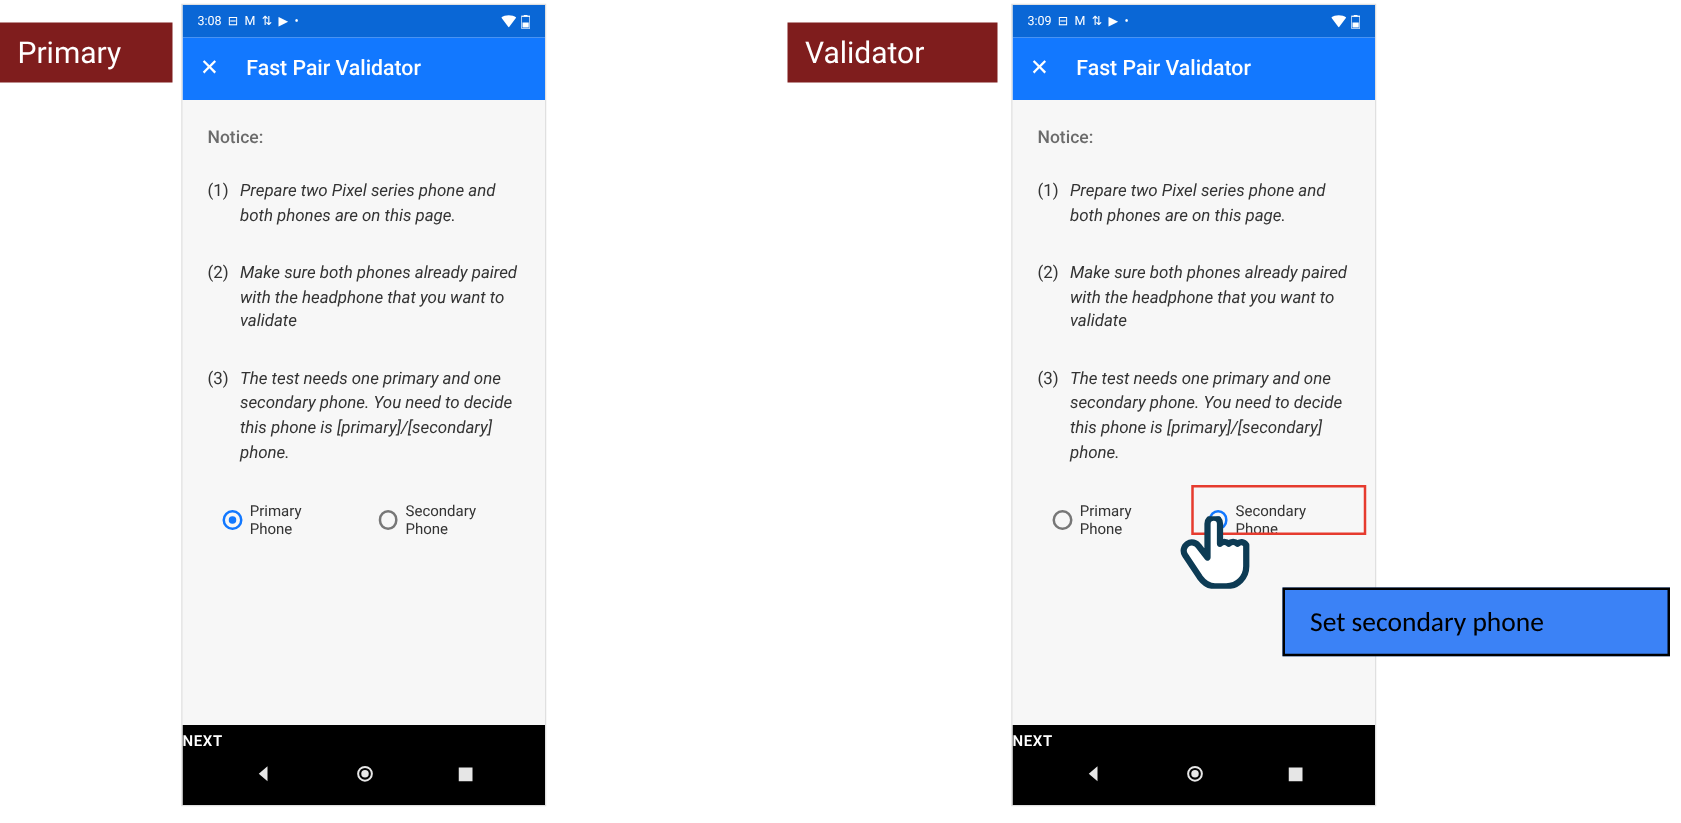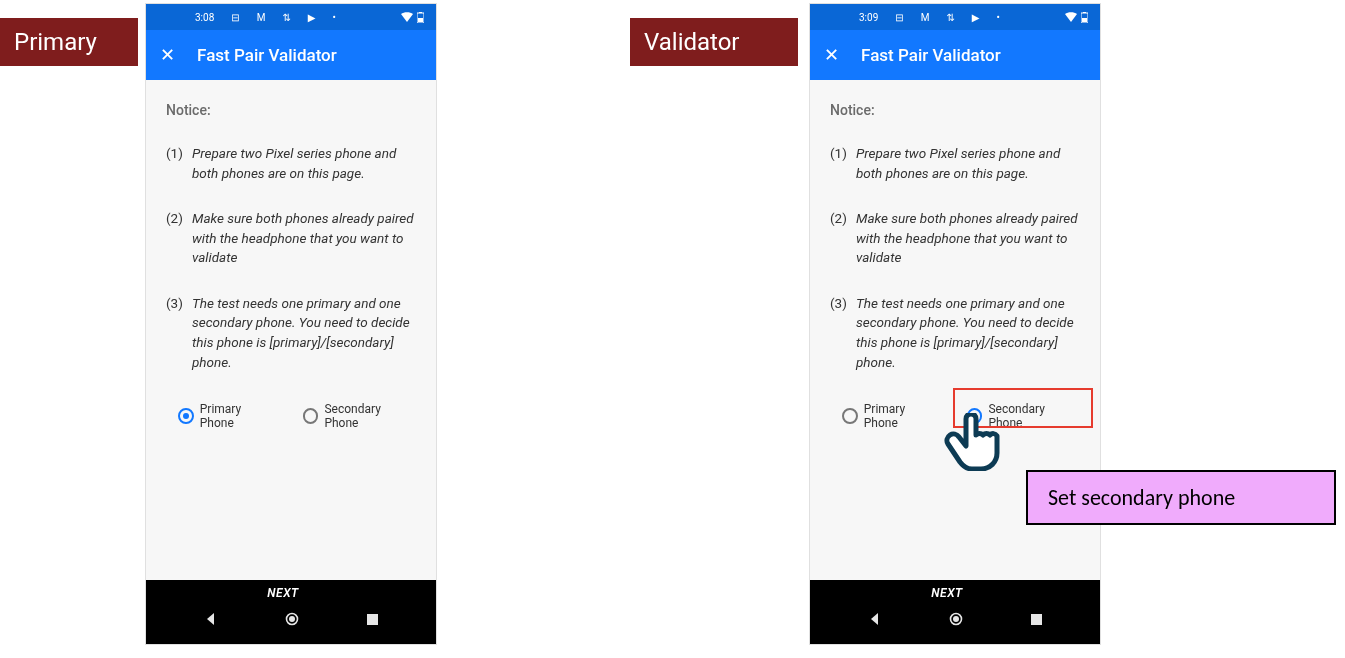--- a/index.html
+++ b/index.html
@@ -36,21 +36,21 @@
   .statusbar {
     height: 26px;
     background: #0a67d6;
     color: #fff;
     display: flex;
     align-items: center;
     font-size: 10px;
     padding: 0 12px;
     justify-content: space-between;
   }
-  .statusbar .left { display:flex; align-items:center; gap:17px;margin-left:37px; }
+  .statusbar .left { display:flex; align-items:center; gap:5px; }
   .statusbar .right { display:flex; align-items:center; gap:4px; }
   .statusbar svg { display:block; }
 
   .appbar {
     height: 50px;
     background: #1278ff;
     color: #fff;
     display: flex;
     align-items: center;
     padding: 0 14px;
@@ -114,26 +114,25 @@
     position: absolute;
     bottom: 0; left: 0; right: 0;
     height: 64px;
     background: #000;
     color: #fff;
     display: flex;
     flex-direction: column;
   }
   .next-row {
     display: flex;
-    justify-content: center;
+    justify-content: flex-start;
     padding: 6px 16px 0 0;
     font-size: 12px;
     font-weight: 600;
     letter-spacing: 0.5px;
-    font-style: italic;
   }
   .navrow {
     flex: 1;
     display: flex;
     justify-content: space-around;
     align-items: center;
     padding: 0 24px 4px 24px;
   }
   .navrow span { color: #fff; opacity: 0.9; }
 
@@ -142,21 +141,21 @@
     border: 2px solid #e63b2e;
     pointer-events: none;
   }
   .hand-cursor {
     position: absolute;
     color: #0d3b54;
   }
   .callout {
     position: absolute;
     border: 2px solid #000;
-    background: #f0abfc;
+    background: #3b82f6;
     font-size: 22px;
     padding: 12px 20px;
     font-family: Calibri, Arial, sans-serif;
   }
 </style>
 </head>
 <body>
 
 <div class="tag tag-primary">Primary</div>
 <div class="tag tag-secondary">Validator</div>

